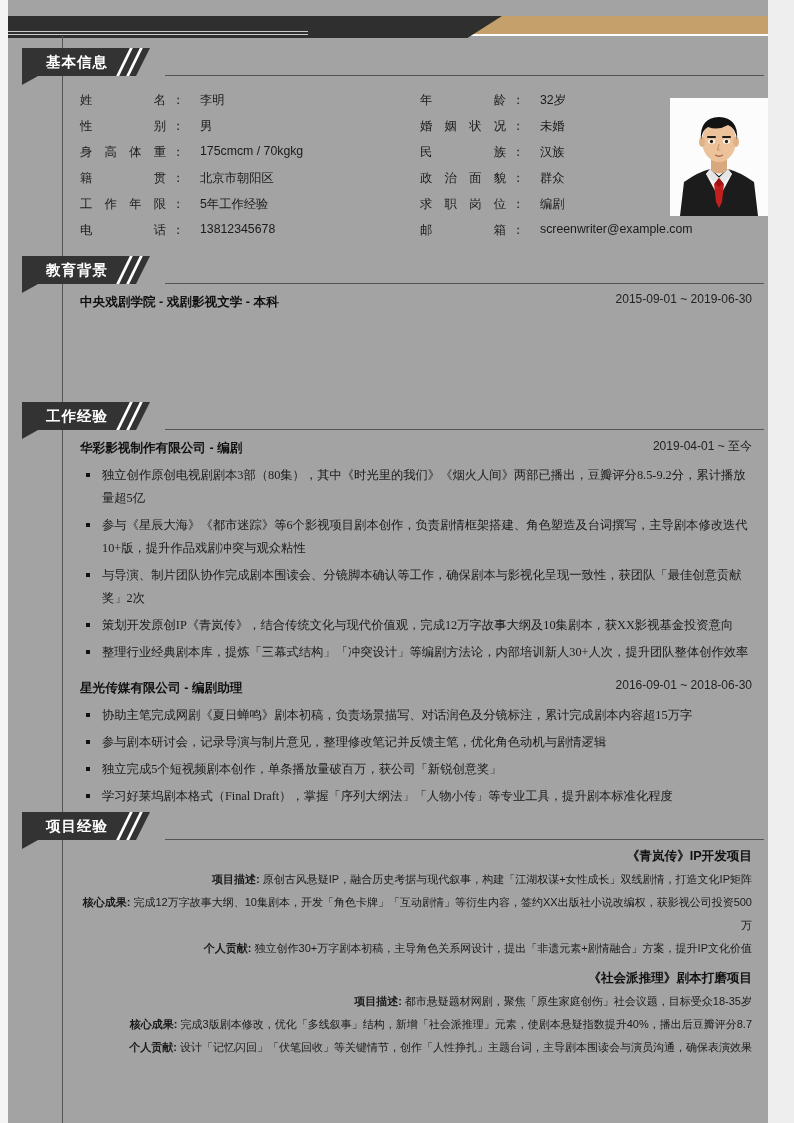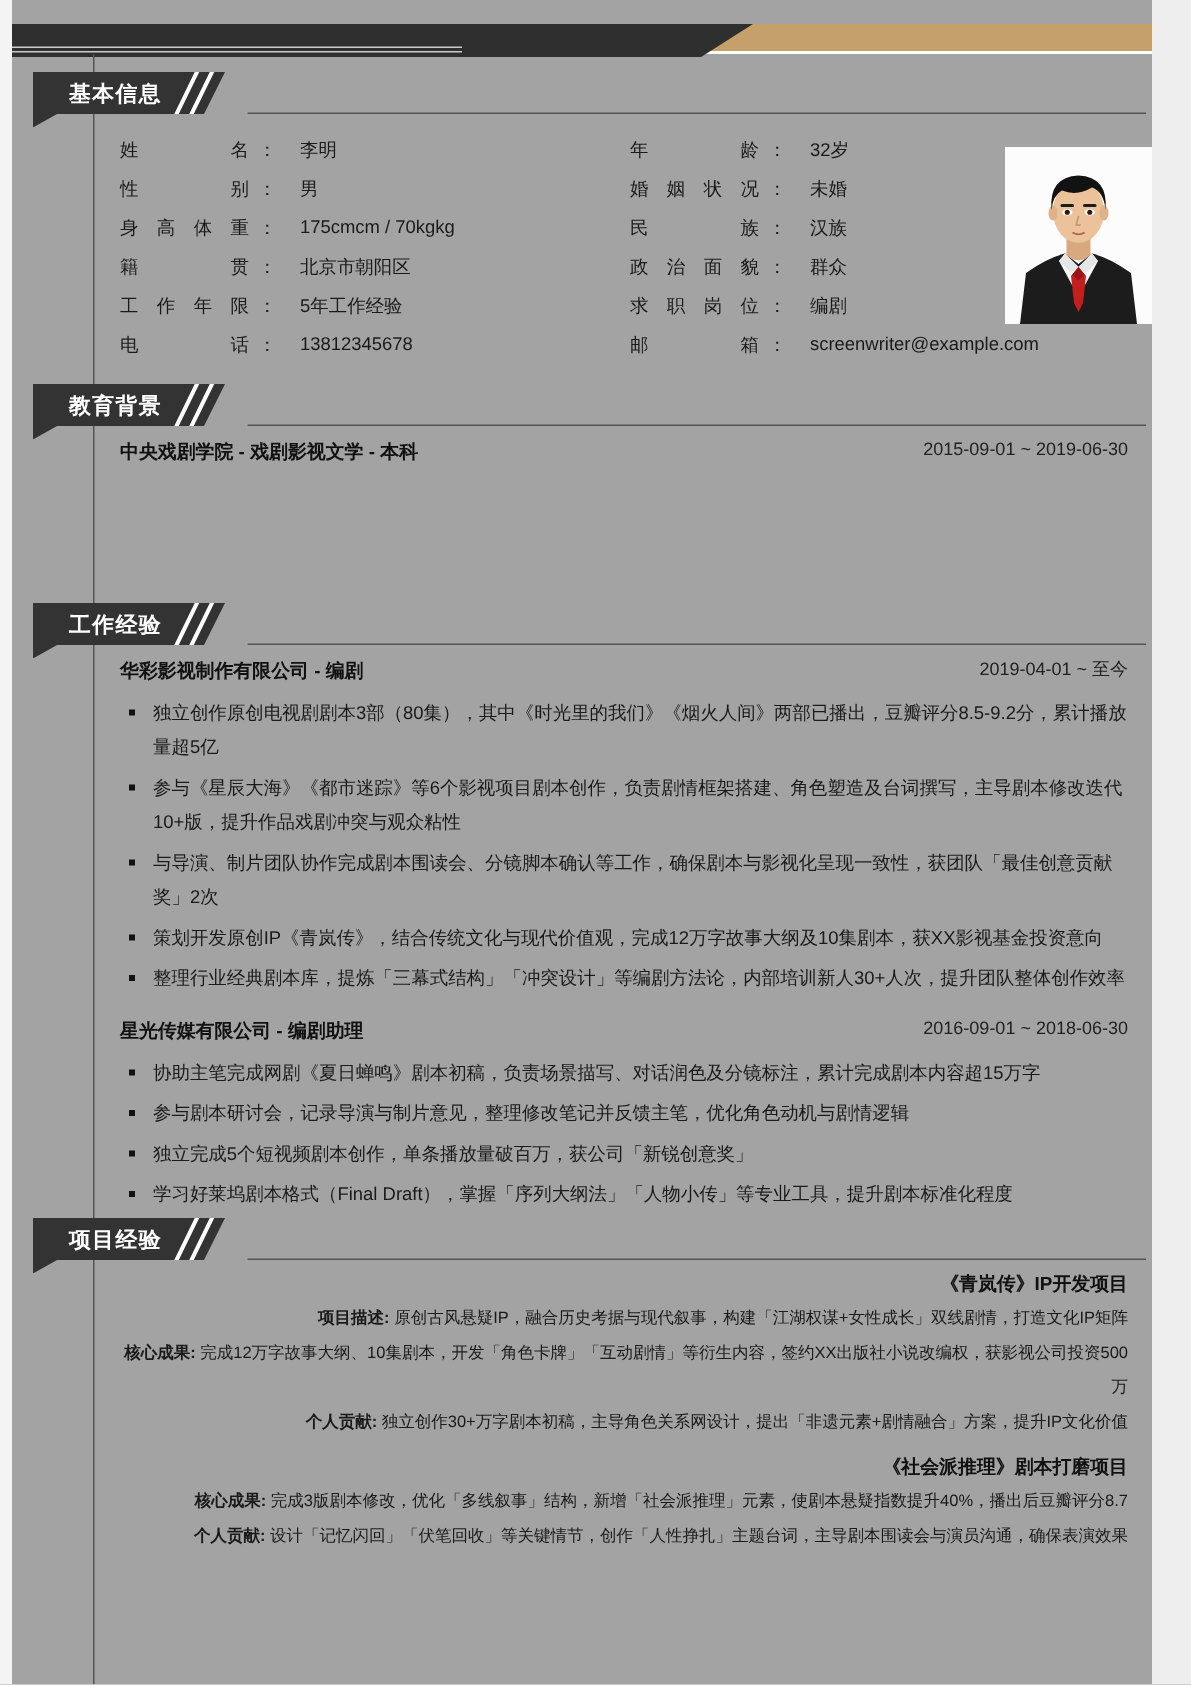--- a/index.html
+++ b/index.html
@@ -203,20 +203,21 @@
   }
   .sub-line {
     font-size: 12.3px;
     line-height: 23px;
     color: #1a1a1a;
   }
   ul.bullets {
     list-style: none;
     margin: 2px 0 0 0;
     padding: 0;
+    font-family: Liberation Serif, serif;
   }
   ul.bullets li {
     position: relative;
     padding-left: 22px;
     font-size: 12.3px;
     line-height: 23px;
     color: #1a1a1a;
     margin-bottom: 4px;
   }
   ul.bullets li::before {
@@ -508,20 +509,23 @@
         <span class="bold">核心成果:</span><span> 完成12万字故事大纲、10集剧本，开发「角色卡牌」「互动剧情」等衍生内容，签约XX出版社小说改编权，获影视公司投资500万</span>
       </div>
       <div class="proj-line">
         <span class="bold">个人贡献:</span><span> 独立创作30+万字剧本初稿，主导角色关系网设计，提出「非遗元素+剧情融合」方案，提升IP文化价值</span>
       </div>
     </div>
 
     <div class="proj-block">
       <div class="proj-title">《社会派推理》剧本打磨项目</div>
       <div class="proj-line">
+        <span class="bold">项目描述:</span><span> 都市悬疑题材网剧，聚焦「原生家庭创伤」社会议题，目标受众18-35岁</span>
+      </div>
+      <div class="proj-line">
         <span class="bold">核心成果:</span><span> 完成3版剧本修改，优化「多线叙事」结构，新增「社会派推理」元素，使剧本悬疑指数提升40%，播出后豆瓣评分8.7</span>
       </div>
       <div class="proj-line">
         <span class="bold">个人贡献:</span><span> 设计「记忆闪回」「伏笔回收」等关键情节，创作「人性挣扎」主题台词，主导剧本围读会与演员沟通，确保表演效果</span>
       </div>
     </div>
   </div>
 
 </div>
 

